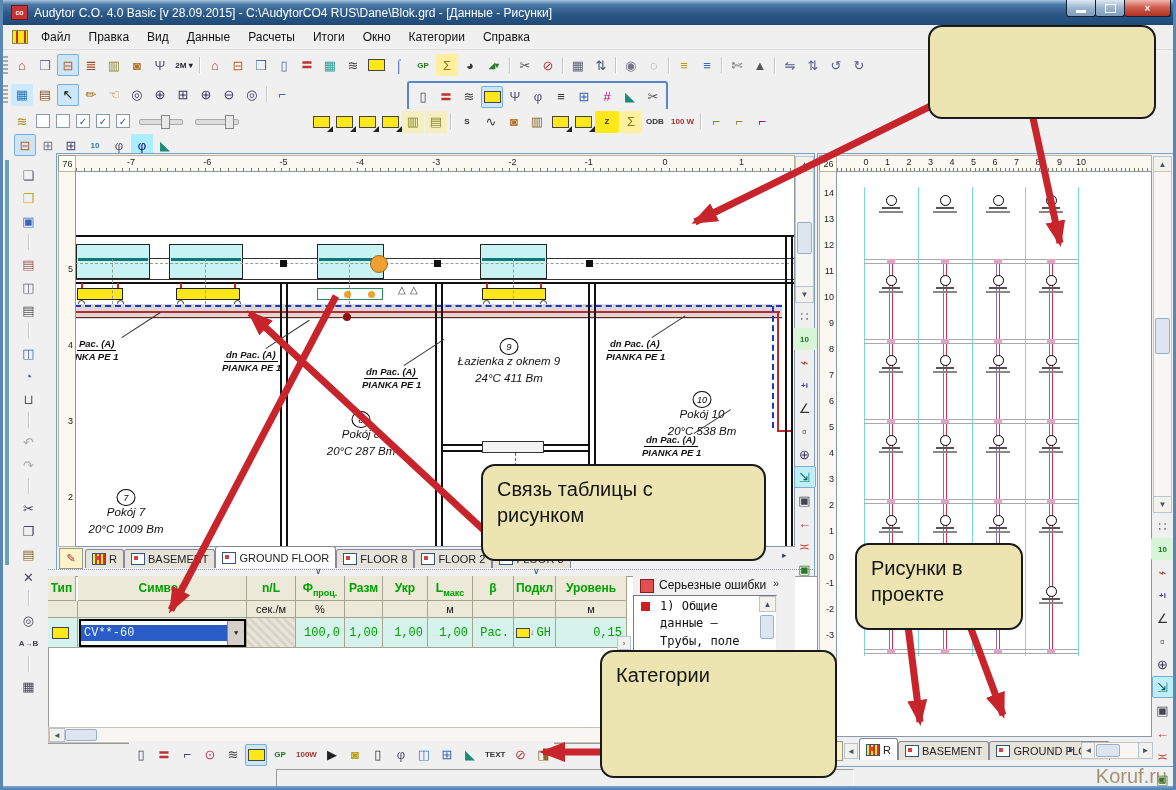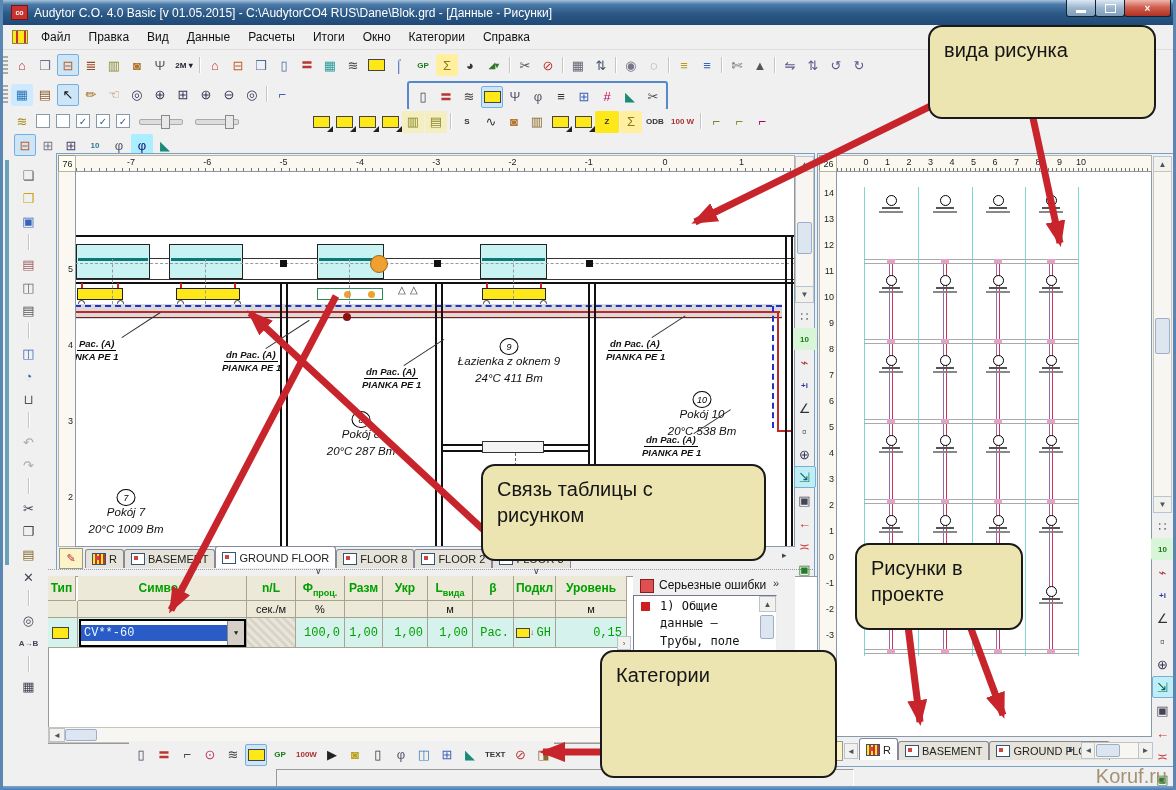--- a/index.html
+++ b/index.html
@@ -96,21 +96,21 @@
   .unitc{position:absolute;width:9px;height:9px;border:1px solid #000;border-radius:50%;background:#fff;}
   .ubar{position:absolute;background:#555;height:2px;}
 </style>
 </head>
 <body>
 
 <div id="app">
 
   <div id="titlebar" class="abs">
     <div id="titleicon">co</div>
-    <span>Audytor C.O. 4.0 Basic [v 01.05.2015] - C:\AudytorCO4 RUS\Dane\Blok.grd - [Данные - Рисунки]</span>
+    <span>Audytor C.O. 4.0 Basic [v 28.09.2015] - C:\AudytorCO4 RUS\Dane\Blok.grd - [Данные - Рисунки]</span>
   </div>
   <div class="wbtn abs" style="left:1063px;width:28px;">
       <div style="width:10px;height:3px;background:#fff;margin-top:6px;"></div>
     </div>
   <div class="wbtn abs" style="left:1092px;width:28px;">
       <div style="width:9px;height:7px;border:1.5px solid #fff;"></div>
     </div>
   <div class="wbtn abs" id="btn-close" style="left:1121px;width:45px;">×</div>
 
   <div id="menubar" class="abs">
@@ -499,21 +499,21 @@
       </div>
       <div class="tcell thead" style="left: 335px; top: 0px; width: 45px; height: 25px;">
         <div>Укр</div>
       </div>
       <div class="tcell tunit" style="left: 335px; top: 25px; width: 45px; height: 17px;"></div>
       <div class="tcell tdata" style="left: 335px; top: 42px; width: 45px; height: 30px;">
         <div>1,00</div>
       </div>
       <div class="tcell thead" style="left: 380px; top: 0px; width: 45px; height: 25px;">
         <div>L</div>
-        <div class="sub">вида</div>
+        <div class="sub">макс</div>
       </div>
       <div class="tcell tunit" style="left: 380px; top: 25px; width: 45px; height: 17px;">м</div>
       <div class="tcell tdata" style="left: 380px; top: 42px; width: 45px; height: 30px;">
         <div>1,00</div>
       </div>
       <div class="tcell thead" style="left: 425px; top: 0px; width: 41px; height: 25px;">
         <div>β</div>
       </div>
       <div class="tcell tunit" style="left: 425px; top: 25px; width: 41px; height: 17px;"></div>
       <div class="tcell tdata" style="left: 425px; top: 42px; width: 41px; height: 30px;">
@@ -780,21 +780,20 @@
       <line x1="1030" y1="118" x2="1057" y2="243" stroke="#c8242c" stroke-width="7" marker-end="url(#ah)"></line>
       <line x1="500" y1="548" x2="247" y2="313" stroke="#c8242c" stroke-width="7" marker-end="url(#ah)"></line>
       <line x1="333" y1="296" x2="168" y2="610" stroke="#c8242c" stroke-width="7" marker-end="url(#ah)"></line>
       <line x1="645" y1="752" x2="540" y2="752" stroke="#c8242c" stroke-width="7" marker-end="url(#ah)"></line>
       <line x1="905" y1="626" x2="917" y2="722" stroke="#c8242c" stroke-width="7" marker-end="url(#ah)"></line>
       <line x1="967" y1="626" x2="1000" y2="715" stroke="#c8242c" stroke-width="7" marker-end="url(#ah)"></line>
     </svg>
 
   <div id="callouts">
       <div class="callout" style="left: 925px; top: 25px; width: 196px; height: 70px;">
-        <div>вида рисунка</div>
       </div>
       <div class="callout" style="left: 478px; top: 464px; width: 253px; height: 73px;">
         <div>Связь таблицы с</div>
         <div>рисунком</div>
       </div>
       <div class="callout" style="left: 852px; top: 543px; width: 136px; height: 63px;">
         <div>Рисунки в</div>
         <div>проекте</div>
       </div>
       <div class="callout" style="left: 597px; top: 650px; width: 205px; height: 104px;">

